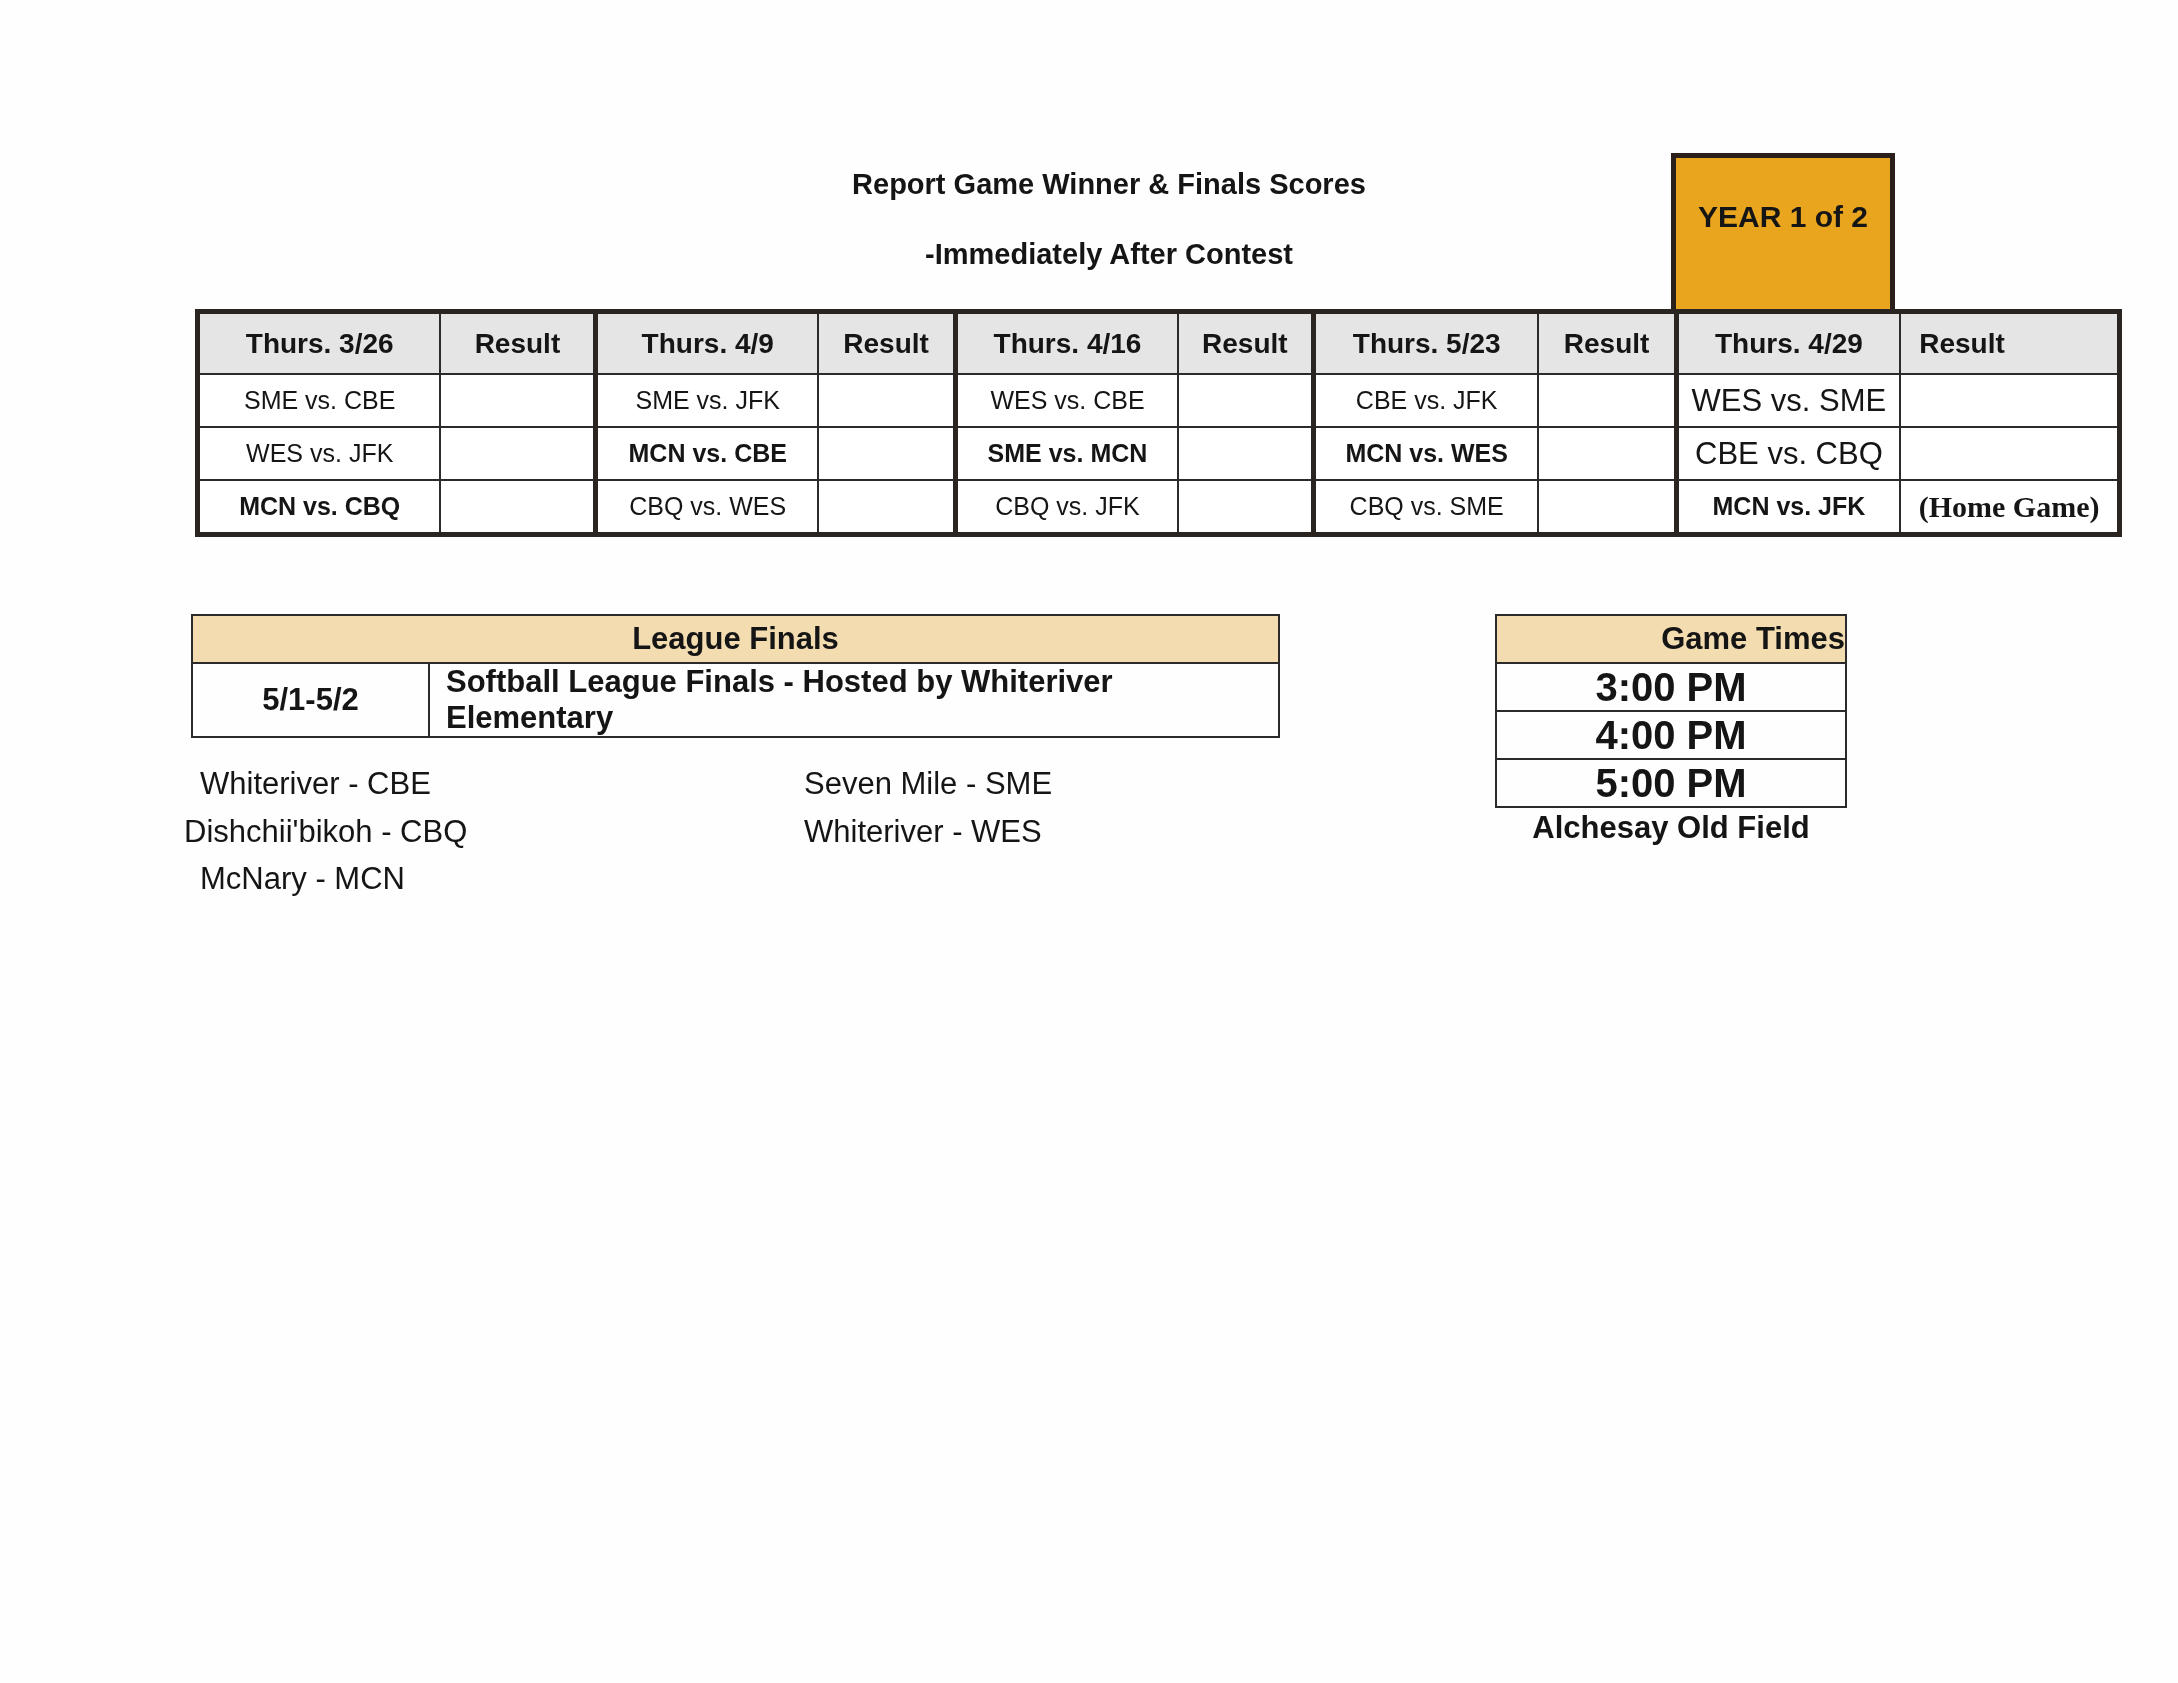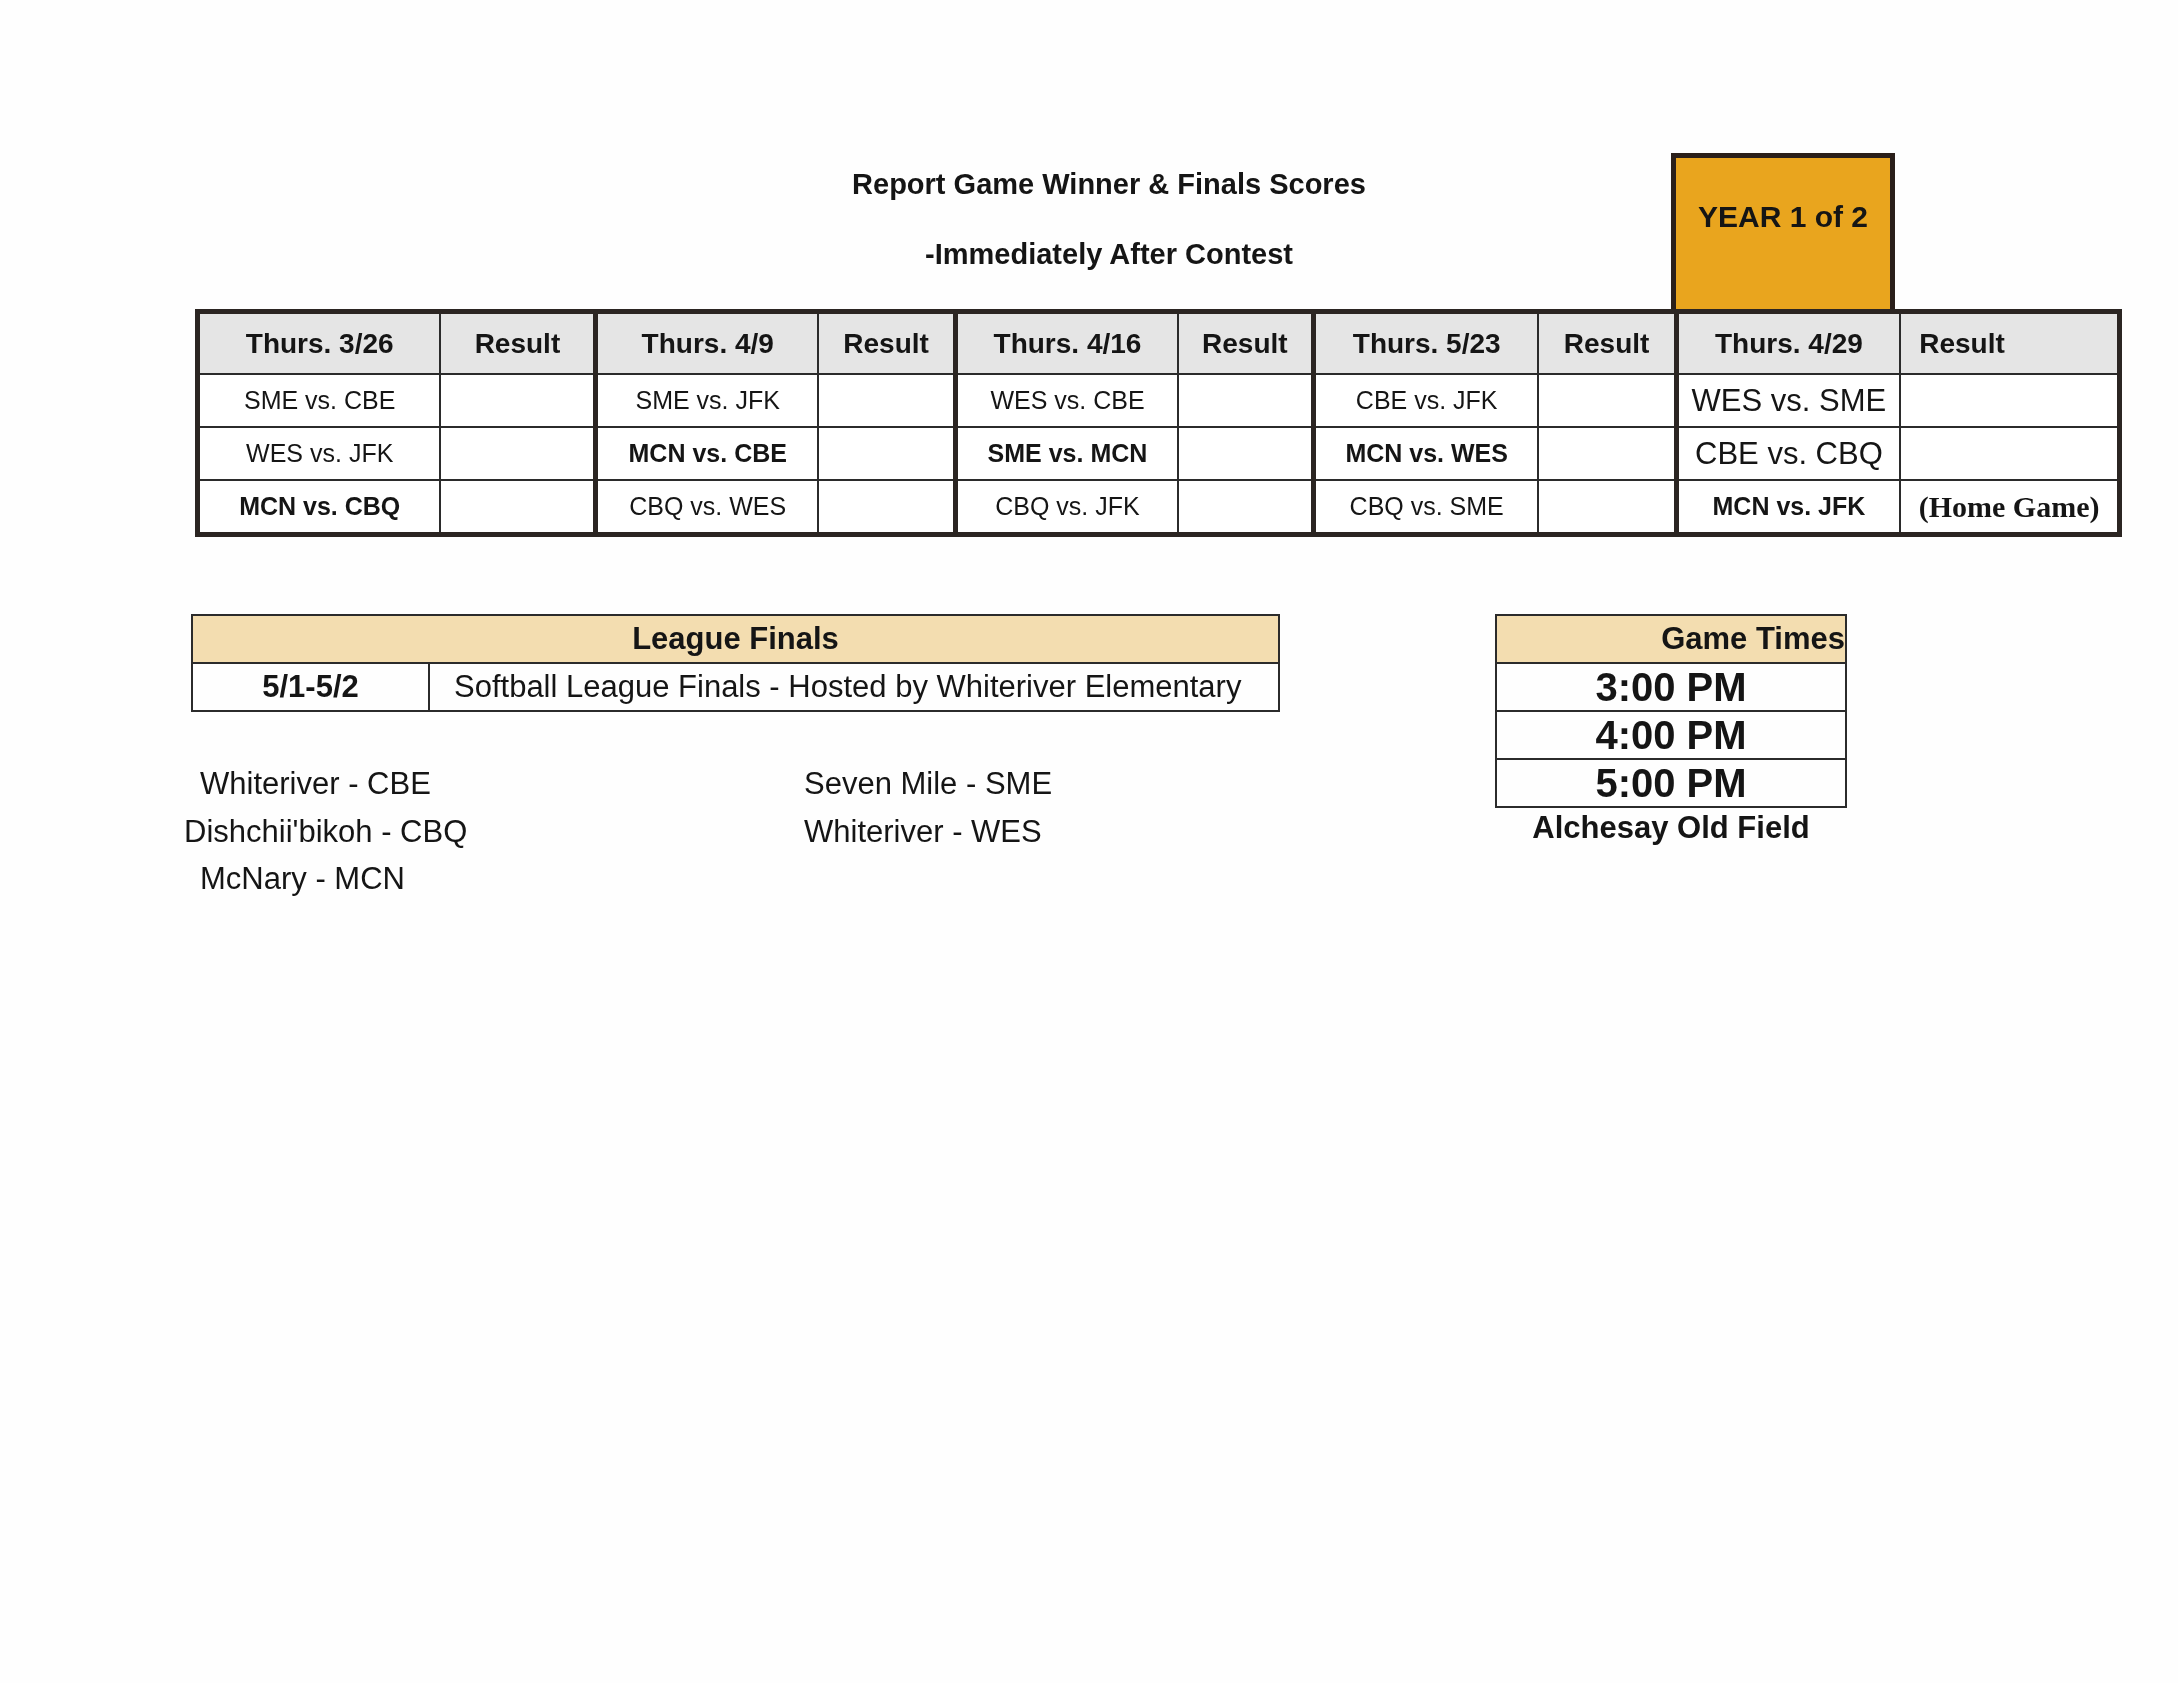--- a/index.html
+++ b/index.html
@@ -19,21 +19,21 @@
   #schedule td { height:51px; font-size:25px; background:#fff; }
   #schedule .thick { border-left:5px solid #2b2522; }
   #schedule td.b { font-weight:bold; }
   #schedule td.big { font-size:31px; }
   #schedule td.serif { font-family:"Liberation Serif", serif; font-weight:bold; font-size:30px; }
   #schedule th.left { text-align:left; padding-left:18px; }
   #finals { left:191px; top:614px; width:1089px; }
   #finals th { background:#F3DDB0; font-size:31px; height:46px; }
   #finals td { font-size:31px; height:46px; }
   #finals td.date { font-weight:bold; width:235px; }
-  #finals td.desc { text-align:left; padding-left:24px; }
+  #finals td.desc { text-align:left; padding-left:16px;font-weight:bold; }
   #times { left:1495px; top:614px; width:352px; }
   #times th { background:#F3DDB0; font-size:31px; height:46px;text-align:right; }
   #times td { font-size:40px; font-weight:bold; height:46px; }
   #field { left:1495px; top:810px; width:352px; text-align:center; font-weight:bold; font-size:31px; }
   .legend { font-size:31px; }
 </style>
 </head>
 <body>
 
 <div id="title1" class="abs title">Report Game Winner &amp; Finals Scores</div>

